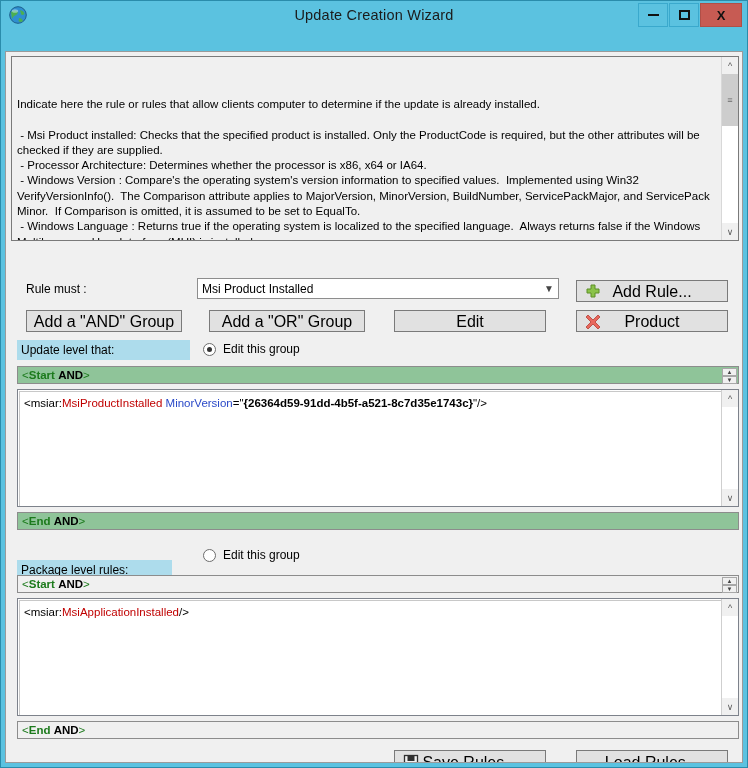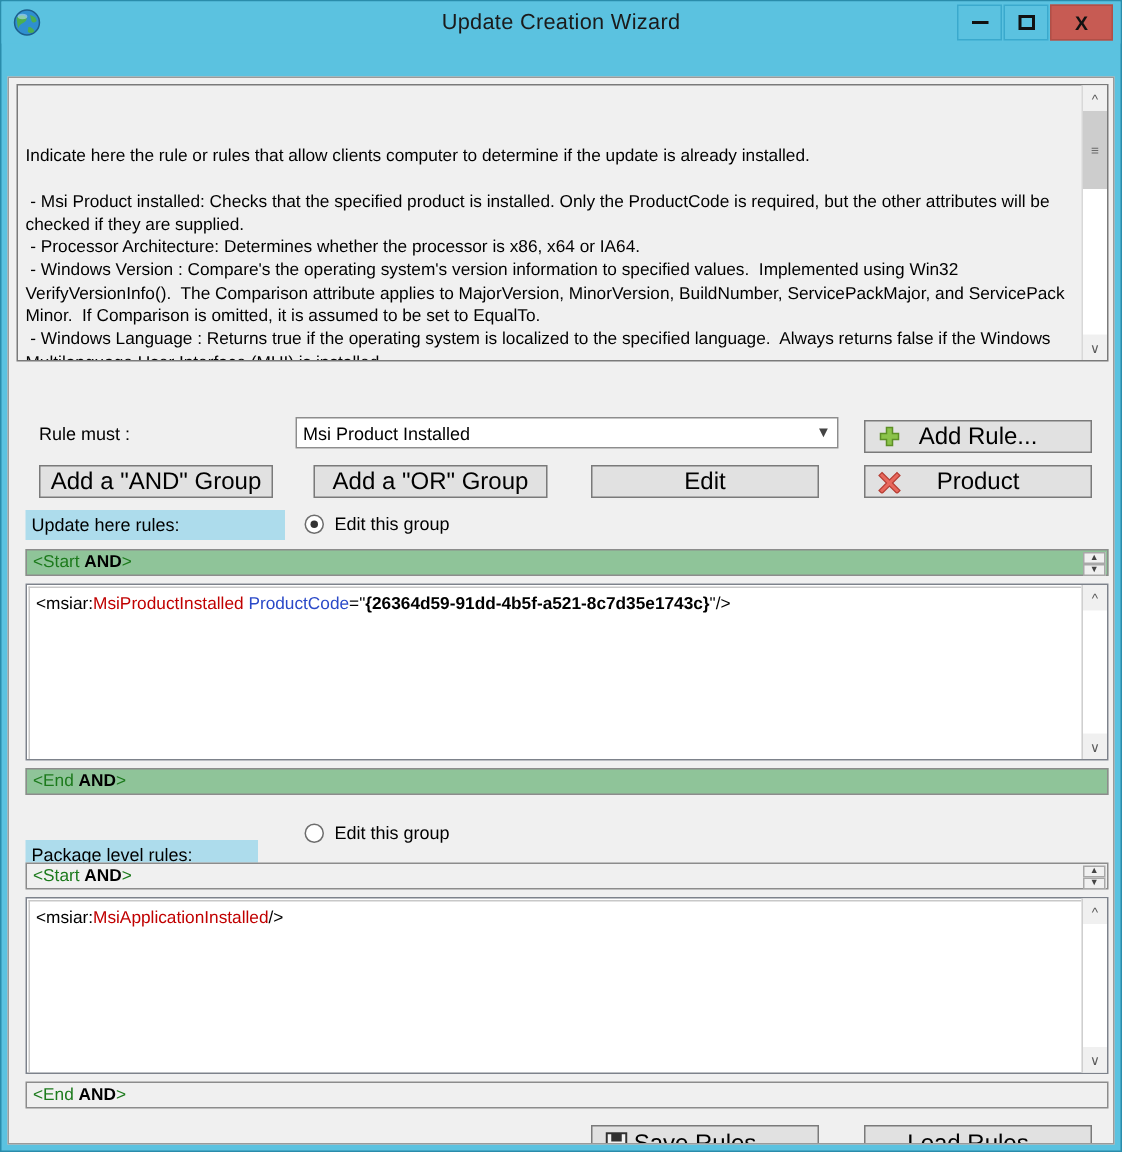--- a/index.html
+++ b/index.html
@@ -203,21 +203,21 @@
     position: absolute;
     border: 1px solid #8c8c8c;
     display: flex;
     align-items: center;
     padding-left: 4px;
     font-size: 11.5px;
   }
   .and-bar.green { background: #8FC499; }
   .and-bar.plain { background: #F0F0F0; }
   .and-bar .ang { color: #1c7a1c; }
-  .and-bar .kw  { color: #1c7a1c; }
+  .and-bar .kw  { color: #1c7a1c; font-weight: bold; }
   .and-bar .and { color: #000; font-weight: bold; }
   .spinner {
     position: absolute;
     right: 1px; top: 1px;
     width: 15px; height: 16px;
     display: flex; flex-direction: column;
   }
   .spin-b {
     flex: 1 1 50%;
     background: #F0F0F0;
@@ -335,40 +335,40 @@
 
     <div class="btn" style="left:570px; top:258px; width:152px; height:22px;">
       <span class="ico">
         <svg width="16" height="16" viewBox="0 0 16 16">
           <path d="M3 2l5 5 5-5 2 2-5 5 5 5-2 2-5-5-5 5-2-2 5-5-5-5z" fill="#E8685D" stroke="#b53d33" stroke-width=".8"></path>
         </svg>
       </span>
       <span>Product</span>
     </div>
 
-    <div class="level-bar" style="left:11px; top:288px; width:173px; height:20px;">Update here rules:</div>
+    <div class="level-bar" style="left:11px; top:288px; width:173px; height:20px;">Update level that:</div>
     <div class="radio-row" style="left:197px; top:290px;">
       <span class="radio on"></span>
       <span>Edit this group</span>
     </div>
 
     <div class="and-bar green" style="left:11px; top:314px; width:722px; height:18px;">
       <span class="ang">&lt;</span>
         <span class="kw">Start</span>
         <span>&nbsp;</span>
         <span class="and">AND</span>
         <span class="ang">&gt;</span>
       <span class="spinner">
         <span class="spin-b">▲</span>
         <span class="spin-b">▼</span>
       </span>
     </div>
 
     <div class="xml-box inner-frame" style="left:11px; top:337px; width:722px; height:118px;">
-      <div class="xml-body"><span class="tok-ns">&lt;msiar:</span><span class="tok-tag">MsiProductInstalled</span><span class="tok-attr"> ProductCode</span><span class="tok-punct">="</span><span class="tok-val">{26364d59-91dd-4b5f-a521-8c7d35e1743c}</span><span class="tok-punct">"/&gt;</span></div>
+      <div class="xml-body"><span class="tok-ns">&lt;msiar:</span><span class="tok-tag">MsiProductInstalled</span><span class="tok-attr"> MinorVersion</span><span class="tok-punct">="</span><span class="tok-val">{26364d59-91dd-4b5f-a521-8c7d35e1743c}</span><span class="tok-punct">"/&gt;</span></div>
       <div class="vscroll" style="border-left:1px solid #cfcfcf;">
         <div class="sb-btn">^</div>
         <div class="sb-track"></div>
         <div class="sb-btn">∨</div>
       </div>
     </div>
 
     <div class="and-bar green" style="left:11px; top:460px; width:722px; height:18px;">
       <span class="ang">&lt;</span>
         <span class="kw">End</span>

